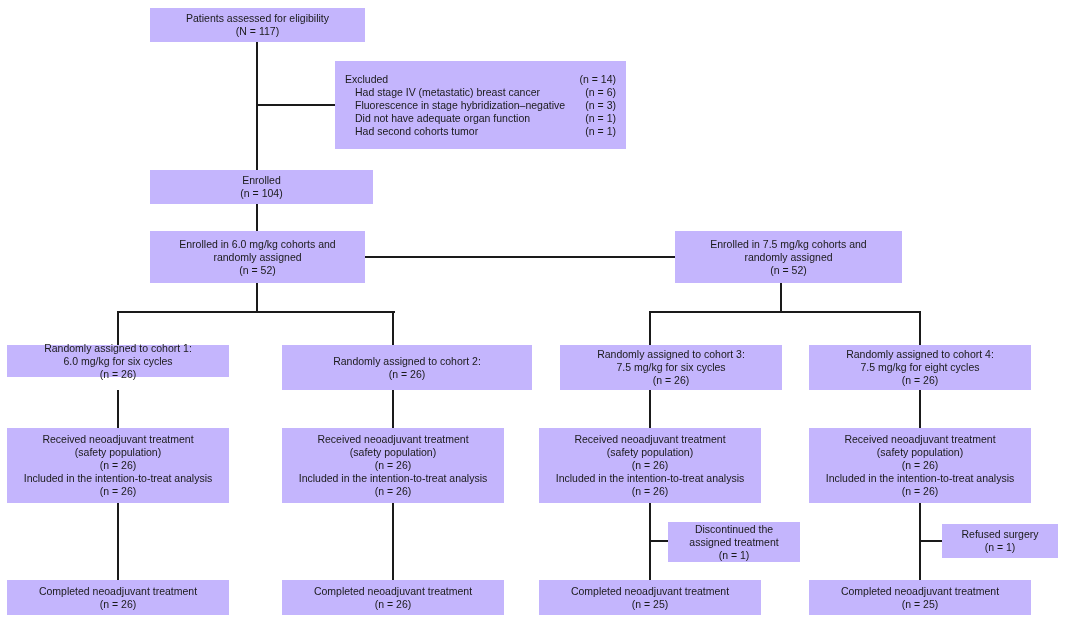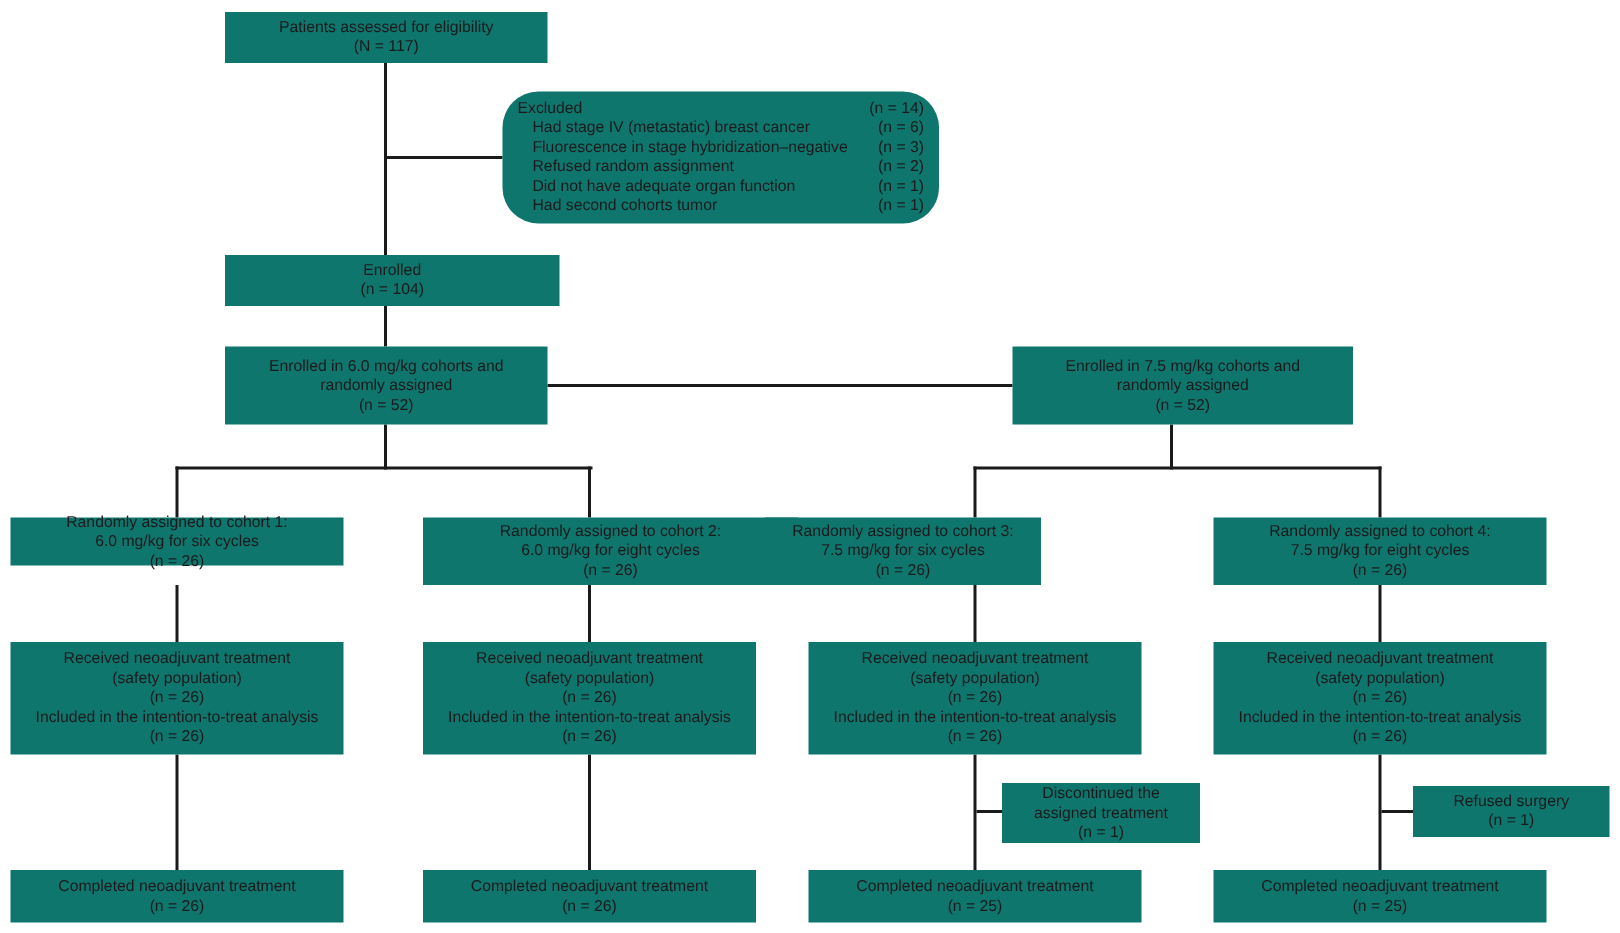--- a/index.html
+++ b/index.html
@@ -6,32 +6,32 @@
   .canvas{
     position:relative;
     width:1080px;height:622px;
     background:#ffffff;
     font-family:"Liberation Sans", sans-serif;
     color:#1a1a1a;
     overflow:hidden;
   }
   .box{
     position:absolute;
-    background:#0f766e;
+    background:#c4b5fd;
     display:flex;
     flex-direction:column;
     justify-content:center;
     text-align:center;
     font-size:10.5px;
     line-height:13px;
     color:#1a1a1a;
     box-sizing:border-box;
   }
   .ln{white-space:nowrap;}
-  .box.left{ text-align:left; justify-content:center; padding:5px 10px;border-radius:24px; }
+  .box.left{ text-align:left; justify-content:center; padding:5px 10px; }
   .xrow{display:flex; justify-content:space-between; white-space:nowrap;}
   .xrow .lbl.indent{padding-left:10px;}
   .xrow .cnt{padding-left:8px;}
   .hl{position:absolute;height:2px;background:#1a1a1a;}
   .vl{position:absolute;width:2px;background:#1a1a1a;}
 </style>
 </head>
 <body>
 
 <div class="canvas">
@@ -71,24 +71,20 @@
     </div>
     <div class="xrow">
       <span class="lbl indent">Had stage IV (metastatic) breast cancer</span>
       <span class="cnt">(n = 6)</span>
     </div>
     <div class="xrow">
       <span class="lbl indent">Fluorescence in stage hybridization–negative</span>
       <span class="cnt">(n = 3)</span>
     </div>
     <div class="xrow">
-      <span class="lbl indent">Refused random assignment</span>
-      <span class="cnt">(n = 2)</span>
-    </div>
-    <div class="xrow">
       <span class="lbl indent">Did not have adequate organ function</span>
       <span class="cnt">(n = 1)</span>
     </div>
     <div class="xrow">
       <span class="lbl indent">Had second cohorts tumor</span>
       <span class="cnt">(n = 1)</span>
     </div>
   </div>
 
   <div class="box" style="left:150px;top:170px;width:223px;height:34px">
@@ -107,24 +103,23 @@
     <div class="ln">(n = 52)</div>
   </div>
 
   <div class="box" style="left:7px;top:345px;width:222px;height:32px">
     <div class="ln">Randomly assigned to cohort 1:</div>
     <div class="ln">6.0 mg/kg for six cycles</div>
     <div class="ln">(n = 26)</div>
   </div>
   <div class="box" style="left:282px;top:345px;width:250px;height:45px">
     <div class="ln">Randomly assigned to cohort 2:</div>
-    <div class="ln">6.0 mg/kg for eight cycles</div>
     <div class="ln">(n = 26)</div>
   </div>
-  <div class="box" style="left:510px;top:345px;width:184px;height:45px">
+  <div class="box" style="left:560px;top:345px;width:222px;height:45px">
     <div class="ln">Randomly assigned to cohort 3:</div>
     <div class="ln">7.5 mg/kg for six cycles</div>
     <div class="ln">(n = 26)</div>
   </div>
   <div class="box" style="left:809px;top:345px;width:222px;height:45px">
     <div class="ln">Randomly assigned to cohort 4:</div>
     <div class="ln">7.5 mg/kg for eight cycles</div>
     <div class="ln">(n = 26)</div>
   </div>
 
@@ -155,21 +150,21 @@
     <div class="ln">(n = 26)</div>
     <div class="ln">Included in the intention-to-treat analysis</div>
     <div class="ln">(n = 26)</div>
   </div>
 
   <div class="box" style="left:668px;top:522px;width:132px;height:40px">
     <div class="ln">Discontinued the</div>
     <div class="ln">assigned treatment</div>
     <div class="ln">(n = 1)</div>
   </div>
-  <div class="box" style="left:942px;top:524px;width:131px;height:34px">
+  <div class="box" style="left:942px;top:524px;width:116px;height:34px">
     <div class="ln">Refused surgery</div>
     <div class="ln">(n = 1)</div>
   </div>
 
   <div class="box" style="left:7px;top:580px;width:222px;height:35px">
     <div class="ln">Completed neoadjuvant treatment</div>
     <div class="ln">(n = 26)</div>
   </div>
   <div class="box" style="left:282px;top:580px;width:222px;height:35px">
     <div class="ln">Completed neoadjuvant treatment</div>

